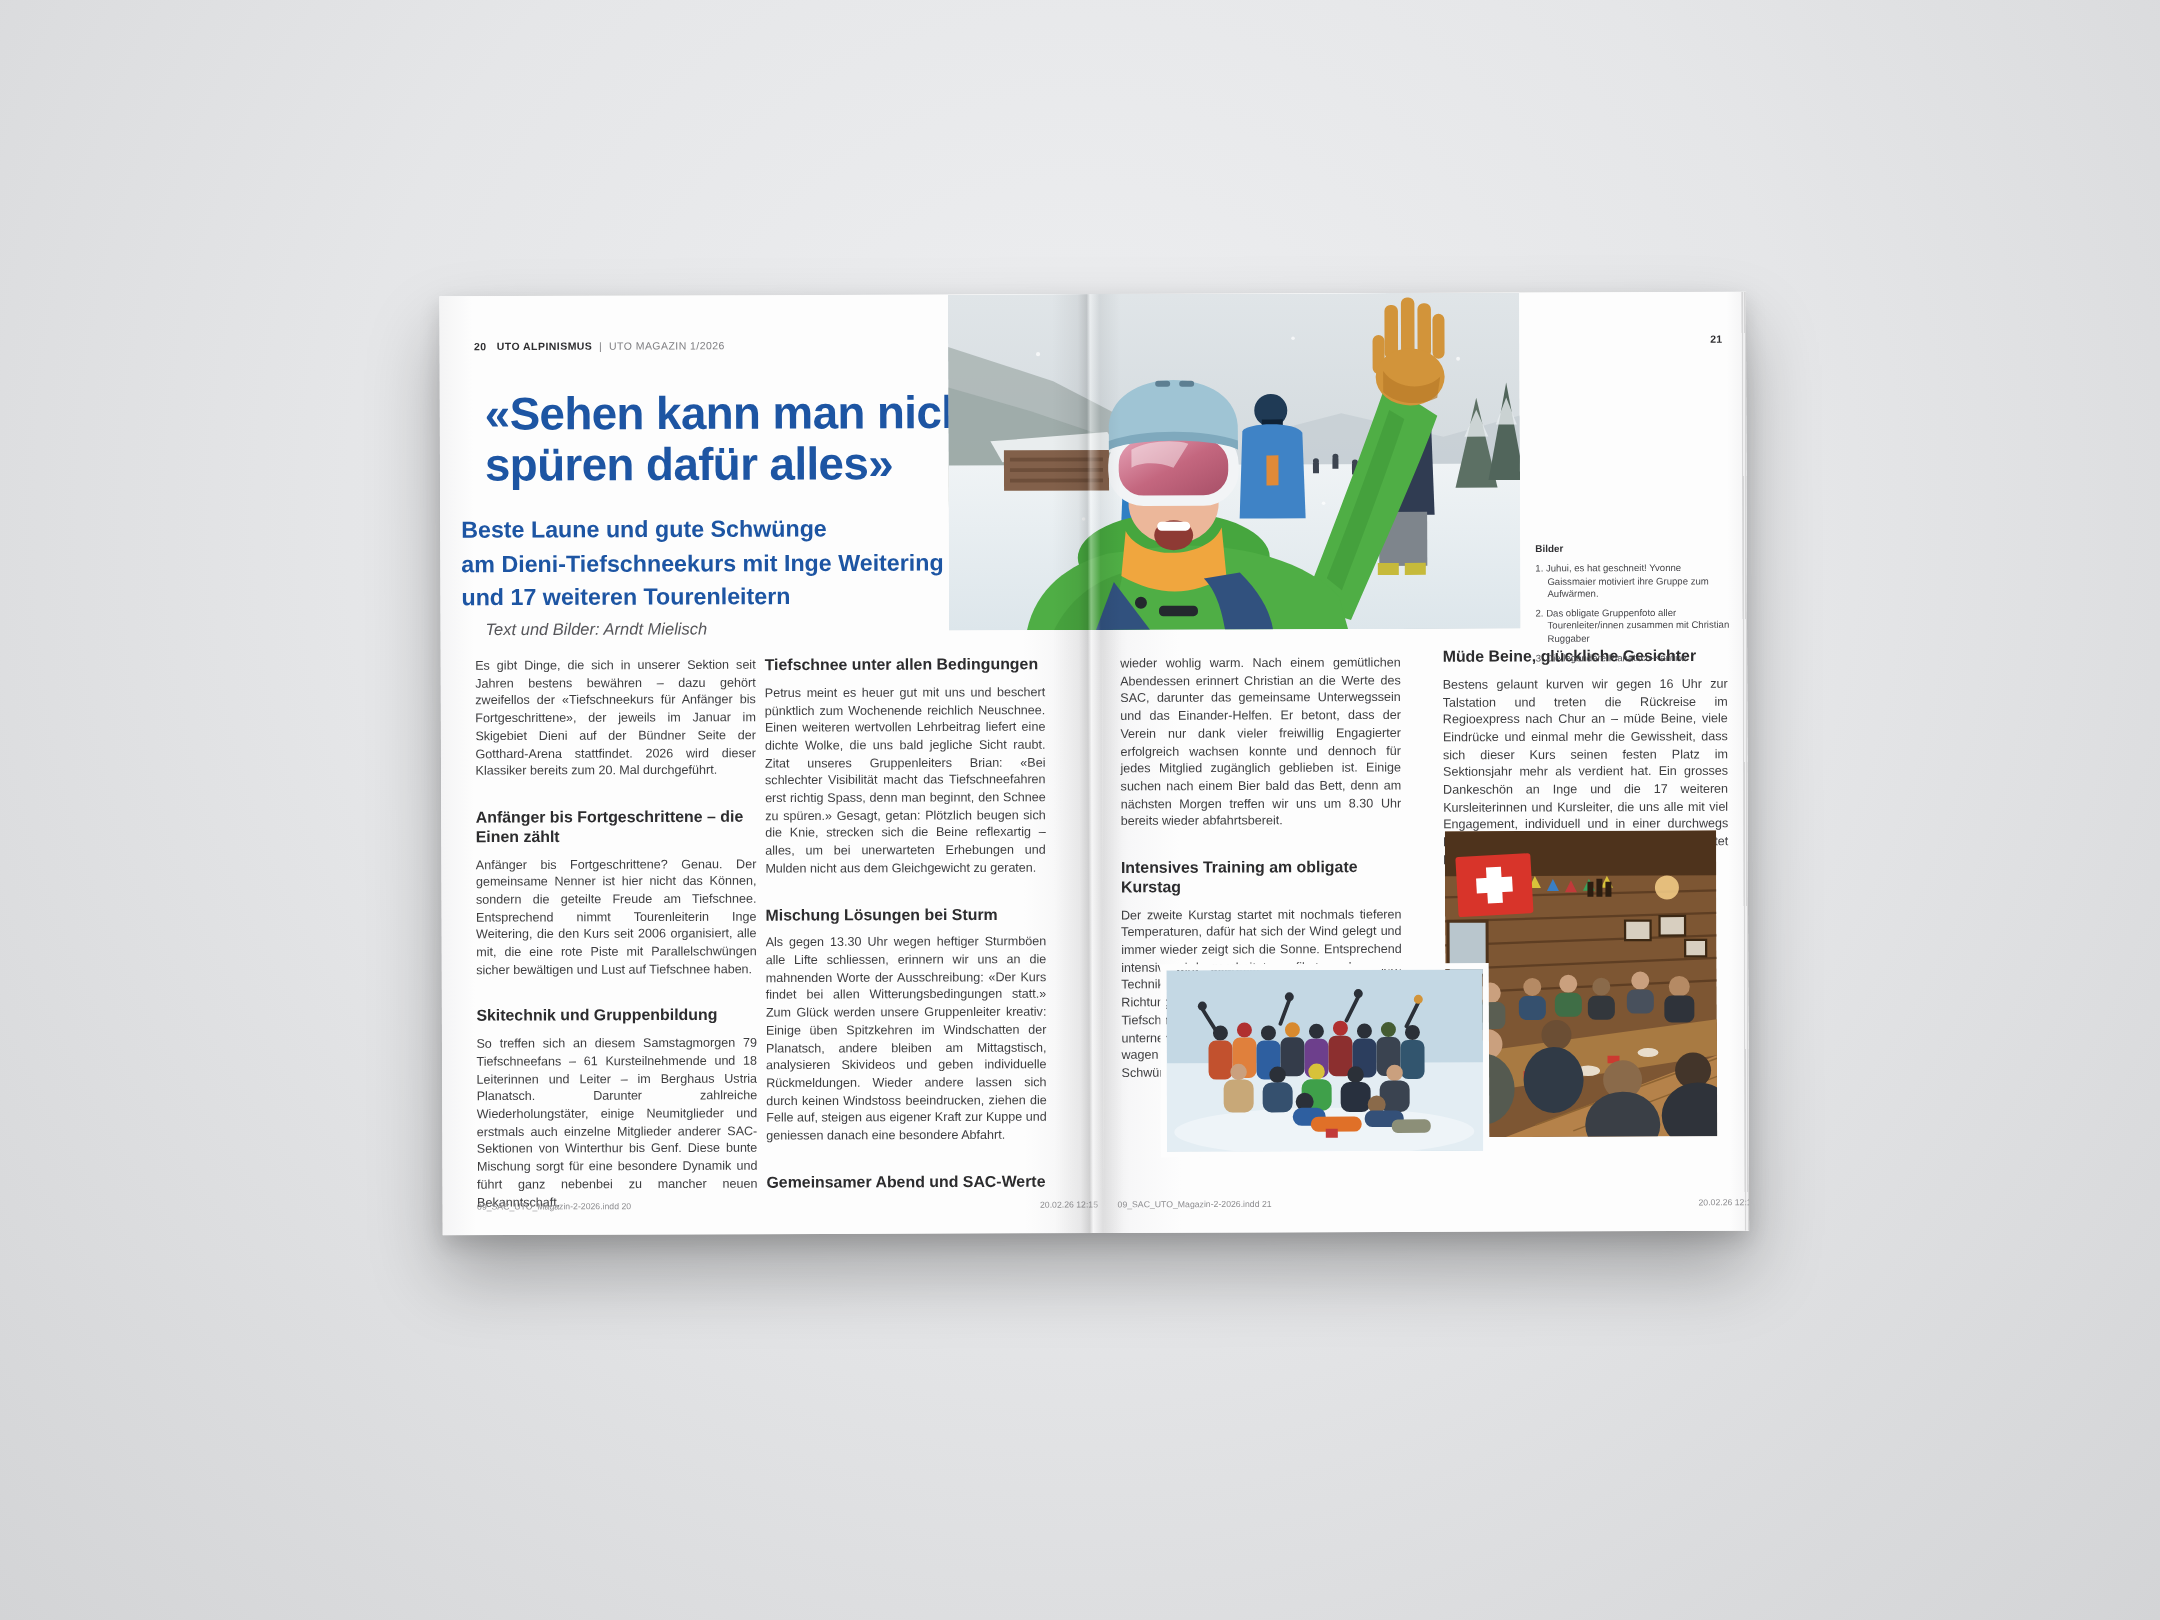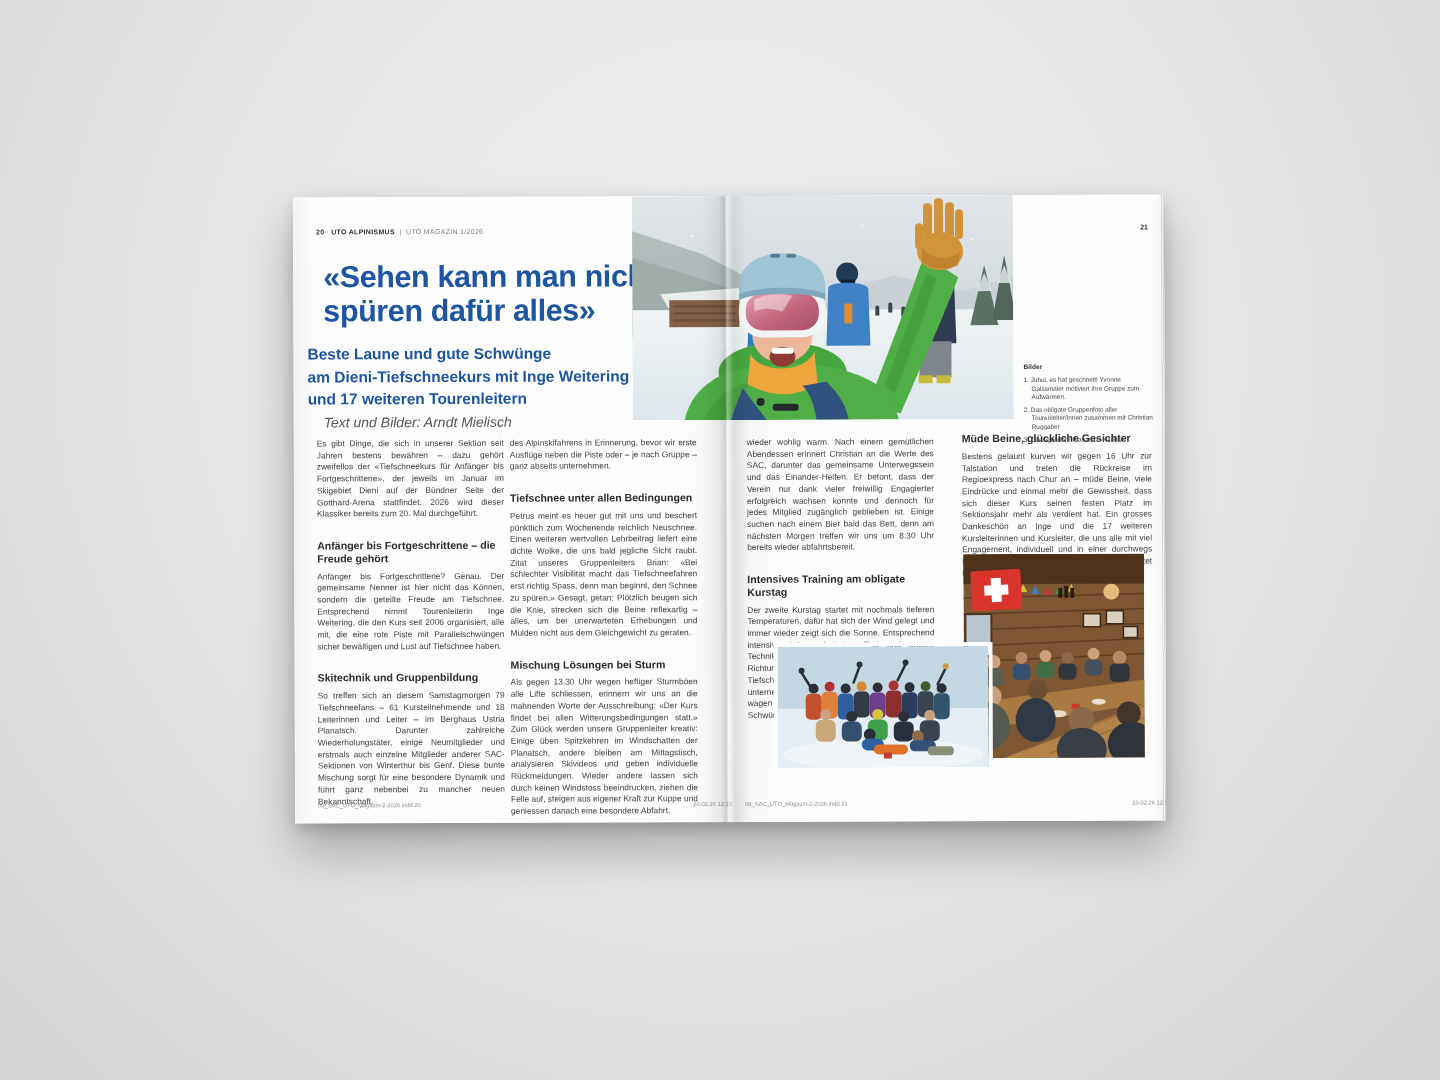--- a/index.html
+++ b/index.html
@@ -26,21 +26,21 @@
 
   .runhead{left:23px;top:31px;font-size:7px;letter-spacing:0.3px;color:#7d7d80;white-space:nowrap;}
   .runhead b{color:#2e2e31;}
   .pagenum-r{left:800px;top:29px;width:55px;text-align:right;font-size:7px;font-weight:bold;color:#2e2e31;}
 
   .headline{left:30px;top:62px;width:390px;
     font-size:30.5px;line-height:34px;font-weight:bold;letter-spacing:-0.4px;
     color:#1d55a3;white-space:pre-line;}
   .subhead{left:14px;top:146px;width:390px;
     font-size:15.5px;line-height:22.5px;font-weight:bold;color:#1d55a3;white-space:pre-line;}
-  .byline{left:30px;top:217px;font-size:14px;font-style:italic;color:#56565a;}
+  .byline{left:30px;top:217px;font-size:11px;font-style:italic;color:#56565a;}
 
   .col{position:absolute;width:187px;}
   .col .body{margin:0 0 10px 0;font-size:8.4px;line-height:11.7px;color:#3e3e40;
     text-align:justify;hyphens:auto;-webkit-hyphens:auto;}
   .col .colhead{margin:19px 0 6px 0;font-size:10.6px;line-height:12.8px;font-weight:bold;color:#2c2c2e;}
   .col .colhead:first-child{margin-top:0;}
 
   .captions{left:730px;top:168px;width:131px;color:#47474b;}
   .captions .cap-title{font-size:6.6px;font-weight:bold;color:#2f2f32;margin:0 0 4px 0;}
   .captions p{font-size:6.4px;line-height:8.8px;margin:0 0 3.5px 0;padding-left:8px;text-indent:-8px;}
@@ -73,29 +73,28 @@
 
     <div class="abs headline">«Sehen kann man nichts,
 spüren dafür alles»</div>
     <div class="abs subhead">Beste Laune und gute Schwünge
 am Dieni-Tiefschneekurs mit Inge Weitering
 und 17 weiteren Tourenleitern</div>
     <div class="abs byline">Text und Bilder: Arndt Mielisch</div>
 
     <div class="col" style="left:23px;top:241px;">
         <p class="body">Es gibt Dinge, die sich in unserer Sektion seit Jahren bestens bewähren – dazu gehört zweifellos der «Tiefschneekurs für Anfänger bis Fortgeschrittene», der jeweils im Januar im Skigebiet Dieni auf der Bündner Seite der Gotthard-Arena stattfindet. 2026 wird dieser Klassiker bereits zum 20. Mal durchgeführt.</p>
-        <h4 class="colhead">Anfänger bis Fortgeschrittene – die Freude gehört</h4>
+        <h4 class="colhead">Anfänger bis Fortgeschrittene – die Einen zählt</h4>
         <p class="body">Anfänger bis Fortgeschrittene? Genau. Der gemeinsame Nenner ist hier nicht das Können, sondern die geteilte Freude am Tiefschnee. Entsprechend nimmt Tourenleiterin Inge Weitering, die den Kurs seit 2006 organisiert, alle mit, die eine rote Piste mit Parallelschwüngen sicher bewältigen und Lust auf Tiefschnee haben.</p>
         <h4 class="colhead">Skitechnik und Gruppenbildung</h4>
         <p class="body">So treffen sich an diesem Samstagmorgen 79 Tiefschneefans – 61 Kursteilnehmende und 18 Leiterinnen und Leiter – im Berghaus Ustria Planatsch. Darunter zahlreiche Wiederholungstäter, einige Neumitglieder und erstmals auch einzelne Mitglieder anderer SAC-Sektionen von Winterthur bis Genf. Diese bunte Mischung sorgt für eine besondere Dynamik und führt ganz nebenbei zu mancher neuen Bekanntschaft.</p>
         <h4 class="colhead">Warm-up und erste Lösungen</h4>
         <p class="body">Nach Kaffee und Gipfeli zur Begrüssung teilen wir uns in Vierer- und Fünfergruppen auf, um an unserer Skitechnik zu feilen. Ein ausgiebiges Warm-up – mit Skigymnastik, Fangspielen in Skischuhen und je nach Gruppe auch strengeren Übungen – bereitet unsere Gelenke auf den Tag vor. Zunächst rufen wir uns auf der Piste die Grundlagen</p>
       </div>
     <div class="col" style="left:216px;top:241px;">
-        <p class="body">des Alpinskifahrens in Erinnerung, bevor wir erste Ausflüge neben die Piste oder – je nach Gruppe – ganz abseits unternehmen.</p>
         <h4 class="colhead">Tiefschnee unter allen Bedingungen</h4>
         <p class="body">Petrus meint es heuer gut mit uns und beschert pünktlich zum Wochenende reichlich Neuschnee. Einen weiteren wertvollen Lehrbeitrag liefert eine dichte Wolke, die uns bald jegliche Sicht raubt. Zitat unseres Gruppenleiters Brian: «Bei schlechter Visibilität macht das Tiefschneefahren erst richtig Spass, denn man beginnt, den Schnee zu spüren.» Gesagt, getan: Plötzlich beugen sich die Knie, strecken sich die Beine reflexartig – alles, um bei unerwarteten Erhebungen und Mulden nicht aus dem Gleichgewicht zu geraten.</p>
         <h4 class="colhead">Mischung Lösungen bei Sturm</h4>
         <p class="body">Als gegen 13.30 Uhr wegen heftiger Sturmböen alle Lifte schliessen, erinnern wir uns an die mahnenden Worte der Ausschreibung: «Der Kurs findet bei allen Witterungsbedingungen statt.» Zum Glück werden unsere Gruppenleiter kreativ: Einige üben Spitzkehren im Windschatten der Planatsch, andere bleiben am Mittagstisch, analysieren Skivideos und geben individuelle Rückmeldungen. Wieder andere lassen sich durch keinen Windstoss beeindrucken, ziehen die Felle auf, steigen aus eigener Kraft zur Kuppe und geniessen danach eine besondere Abfahrt.</p>
         <h4 class="colhead">Gemeinsamer Abend und SAC-Werte</h4>
       </div>
     <div class="col" style="left:453px;top:241px;">
         <p class="body">wieder wohlig warm. Nach einem gemütlichen Abendessen erinnert Christian an die Werte des SAC, darunter das gemeinsame Unterwegssein und das Einander-Helfen. Er betont, dass der Verein nur dank vieler freiwillig Engagierter erfolgreich wachsen konnte und dennoch für jedes Mitglied zugänglich geblieben ist. Einige suchen nach einem Bier bald das Bett, denn am nächsten Morgen treffen wir uns um 8.30 Uhr bereits wieder abfahrtsbereit.</p>
         <h4 class="colhead">Intensives Training am obligate Kurstag</h4>
         <p class="body">Der zweite Kurstag startet mit nochmals tieferen Temperaturen, dafür hat sich der Wind gelegt und immer wieder zeigt sich die Sonne. Entsprechend intensiv wird gearbeitet, gefilmt und unsere Technik analysiert. Einige Gruppen ziehen Richtung Oberalppass, um unberührten Tiefschnee zu finden und eine kleine Tour zu unternehmen. Andere bleiben in Pistennähe und wagen ihre ersten, kontrollierten Tiefschnee-Schwünge direkt neben der präparierten Fläche.</p>

